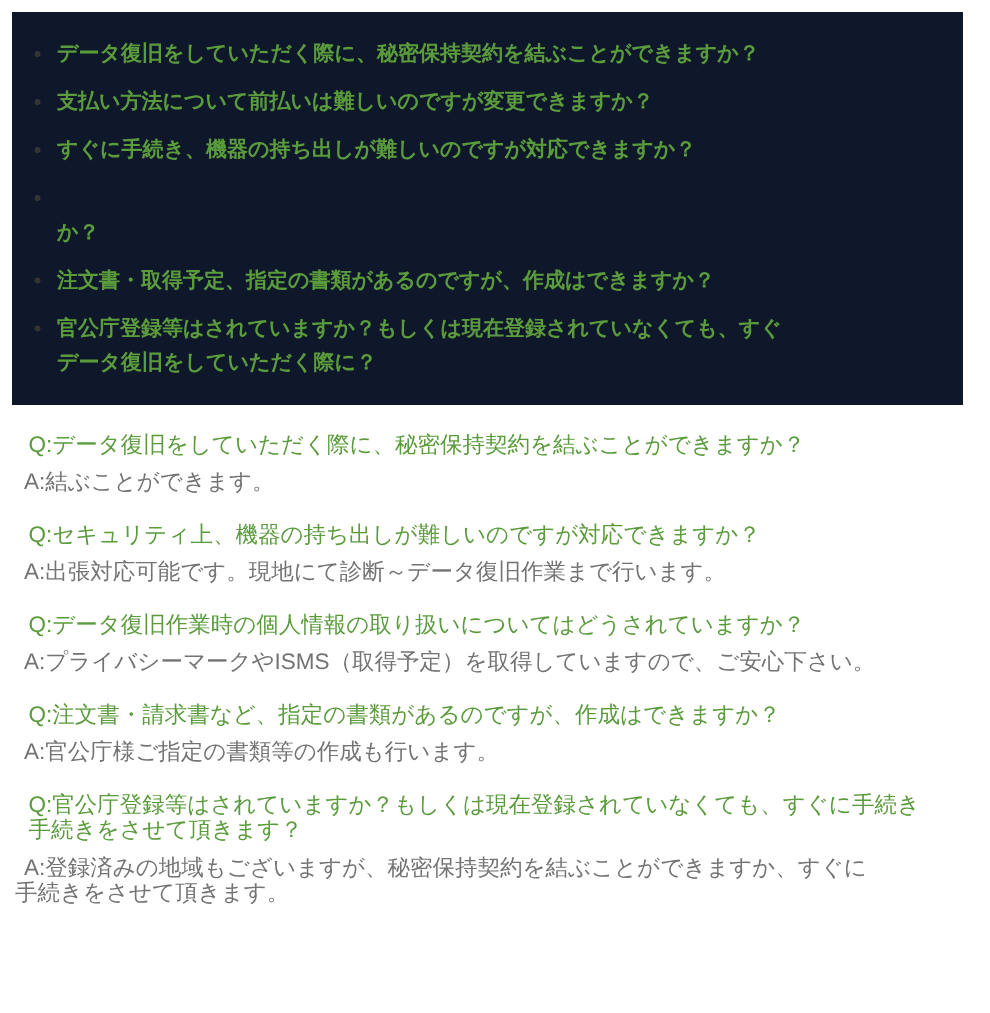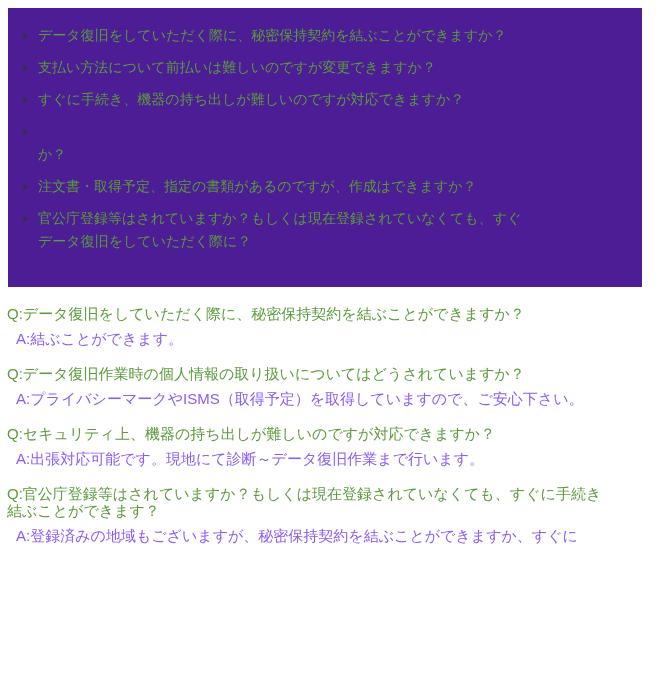--- a/index.html
+++ b/index.html
@@ -9,55 +9,56 @@
   }
   body {
     width: 660px;
     min-height: 675px;
     font-family: "Liberation Sans", "DejaVu Sans", sans-serif;
     -webkit-font-smoothing: none;
   }
   
   .bullet-box {
     margin: 8px 18px 0 8px;
-    background: #4c1d95;
+    background: #0f172a;
     padding: 16px 12px 17px 0;
+    font-weight: bold;
   }
   .bullet-box ul {
     margin: 0;
     padding: 0 0 0 30px;
     list-style-type: disc;
     color: #333333;           
     font-size: 14px;
     line-height: 23px;
   }
   .bullet-box li {
     margin: 0 0 9px 0;
   }
   .bullet-box li:last-child {
-    margin-bottom: 17px;
+    margin-bottom: 0;
   }
   .bullet-box li span {
     color: #5a9b3c;           
   }
   
   .faq {
     margin: 18px 6px 0 3px;
     font-size: 15px;
     line-height: 17px;
   }
   .qa-pair {
     margin: 0 0 18px 0;
   }
   .q {
     color: #5a9b3c;
-    margin: 0 0 8px 4px;
+    margin: 0 0 8px 16px;
   }
   .a {
-    color: #8b5cf6;
+    color: #737373;
     margin: 0 0 0 7px;
     text-indent: 6px;
   }
 </style>
 </head>
 <body>
 
 <div class="bullet-box">
   <ul>
     <li><span>データ復旧をしていただく際に、秘密保持契約を結ぶことができますか？</span></li>
@@ -71,30 +72,32 @@
 
 <div class="faq">
 
   <div class="qa-pair">
     <div class="q">Q:データ復旧をしていただく際に、秘密保持契約を結ぶことができますか？</div>
     <div class="a">A:結ぶことができます。</div>
   </div>
 
 
   <div class="qa-pair">
+    <div class="q">Q:セキュリティ上、機器の持ち出しが難しいのですが対応できますか？</div>
+    <div class="a">A:出張対応可能です。現地にて診断～データ復旧作業まで行います。</div>
+  </div>
+
+  <div class="qa-pair">
     <div class="q">Q:データ復旧作業時の個人情報の取り扱いについてはどうされていますか？</div>
     <div class="a">A:プライバシーマークやISMS（取得予定）を取得していますので、ご安心下さい。</div>
   </div>
 
   <div class="qa-pair">
-    <div class="q">Q:セキュリティ上、機器の持ち出しが難しいのですが対応できますか？</div>
-    <div class="a">A:出張対応可能です。現地にて診断～データ復旧作業まで行います。</div>
+    <div class="q">Q:注文書・請求書など、指定の書類があるのですが、作成はできますか？</div>
+    <div class="a">A:官公庁様ご指定の書類等の作成も行います。</div>
   </div>
 
   <div class="qa-pair">
-  </div>
-
-  <div class="qa-pair">
-    <div class="q"><span>Q:官公庁登録等はされていますか？もしくは現在登録されていなくても、すぐに手続き</span><br><span>結ぶことができます？</span></div>
-    <div class="a"><span>A:登録済みの地域もございますが、秘密保持契約を結ぶことができますか、すぐに</span><br></div>
+    <div class="q"><span>Q:官公庁登録等はされていますか？もしくは現在登録されていなくても、すぐに手続き</span><br><span>手続きをさせて頂きます？</span></div>
+    <div class="a"><span>A:登録済みの地域もございますが、秘密保持契約を結ぶことができますか、すぐに</span><br><span>手続きをさせて頂きます。</span></div>
   </div>
 
 </div>
 
 </body></html>

